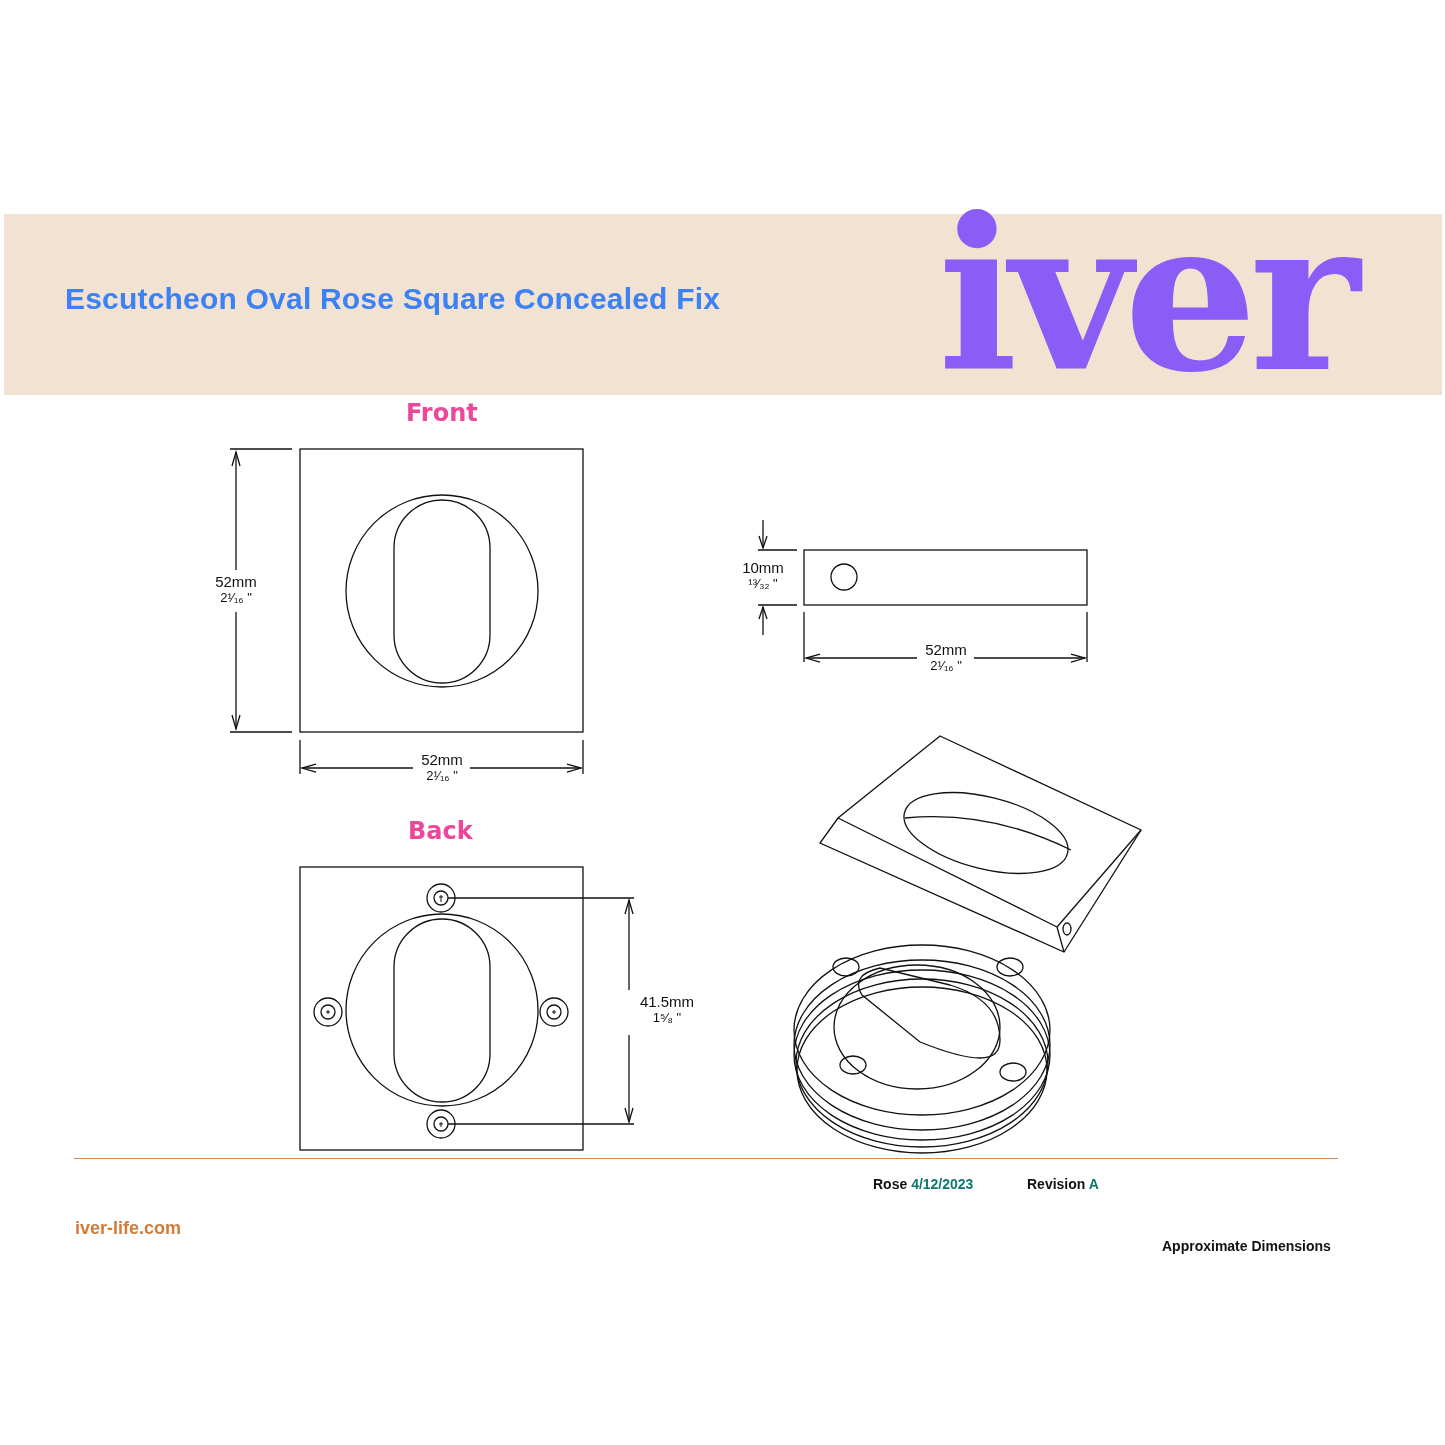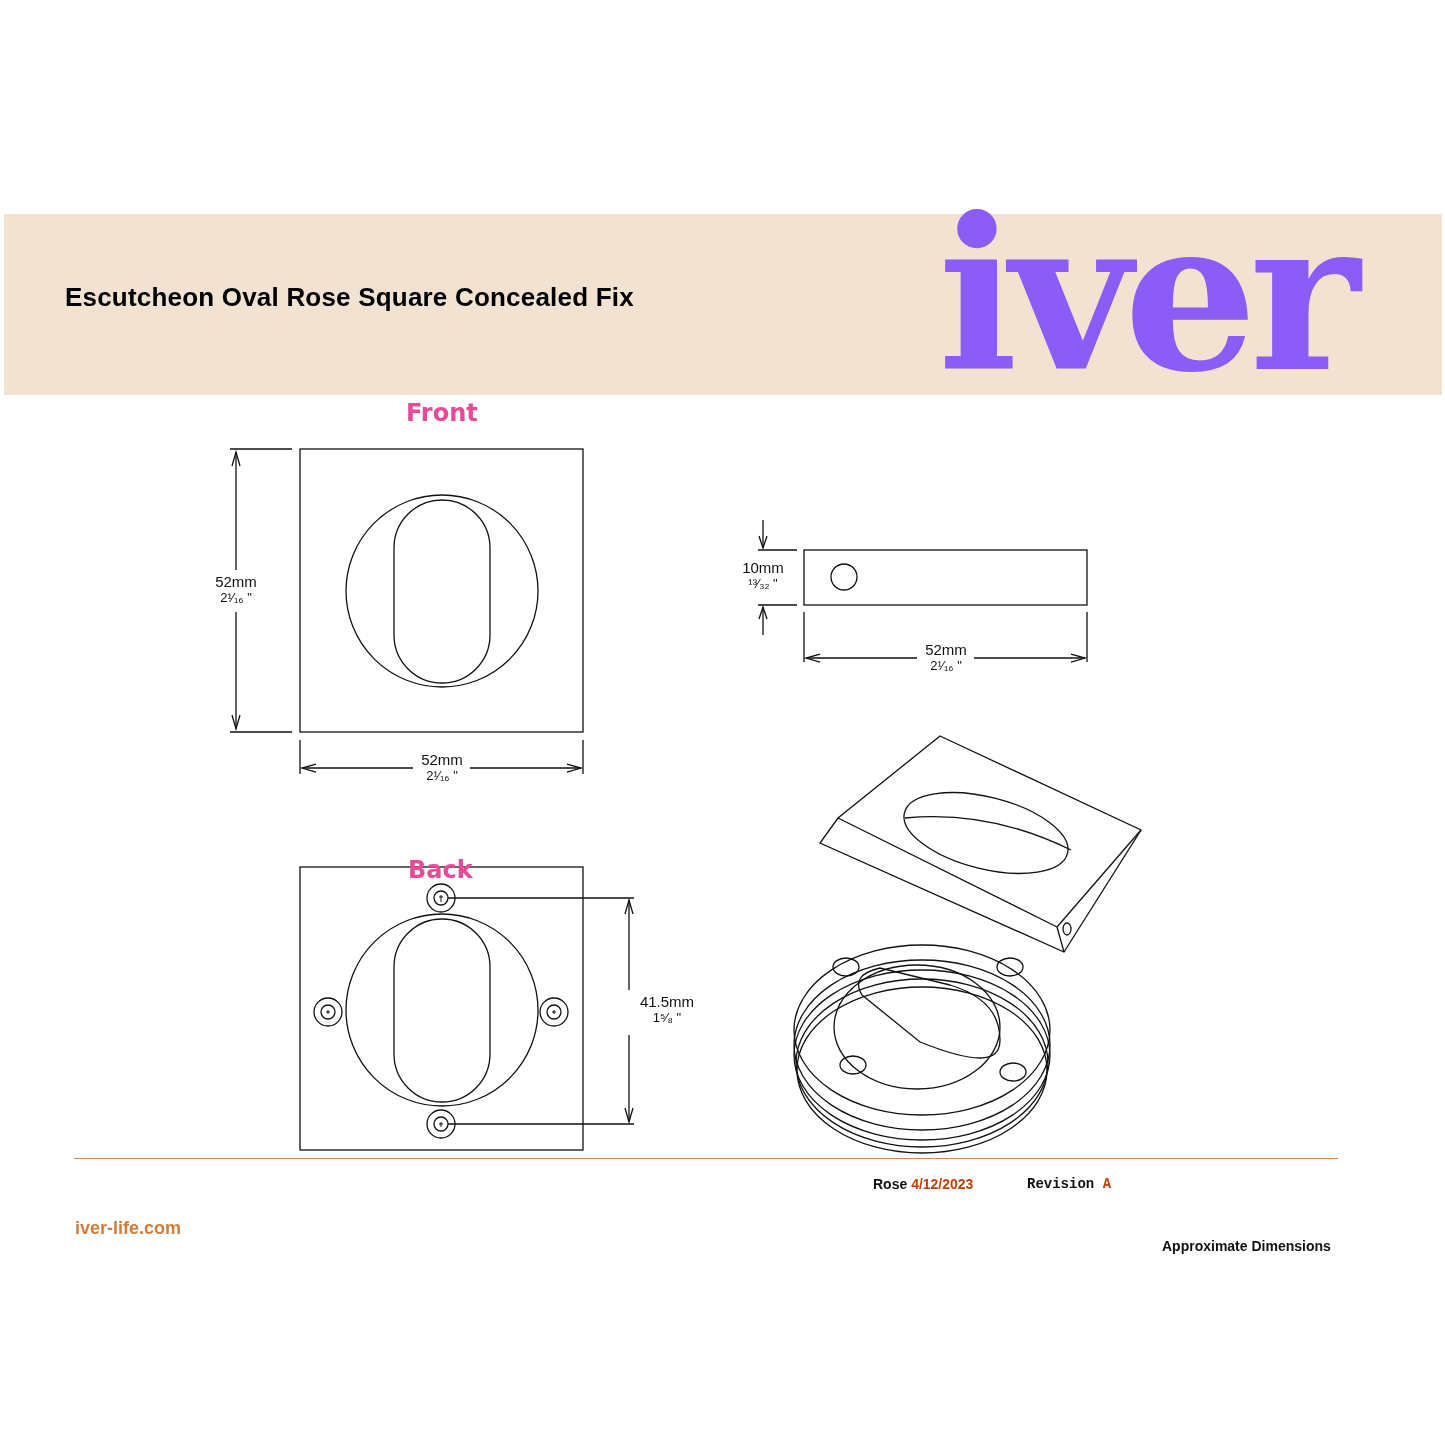--- a/index.html
+++ b/index.html
@@ -1,28 +1,28 @@
 <!DOCTYPE html>
 <html><head>
 <meta charset="utf-8">
 <style>
   html,body{margin:0;padding:0;background:#fff;}
   body{width:1445px;height:1445px;position:relative;overflow:hidden;font-family:"Liberation Sans",sans-serif;}
   .banner{position:absolute;left:4px;top:214px;width:1438px;height:181px;background:#f2e2d2;}
-  .title{position:absolute;left:65px;top:282px;font-size:26px;font-weight:bold;color:#000000;letter-spacing:0.2px;white-space:nowrap;}
+  .title{position:absolute;left:65px;top:282px;font-size:30px;font-weight:bold;color:#3b82f6;letter-spacing:0.2px;white-space:nowrap;}
   .logo{position:absolute;left:938px;top:196px;font-family:"DejaVu Serif",serif;font-weight:bold;font-size:210px;line-height:200px;color:#8b5cf6;letter-spacing:-8px;}
   .drawing{position:absolute;left:0;top:0;}
   .view-label{position:absolute;font-size:24px;font-weight:bold;color:#ec4899;font-family:"DejaVu Sans",sans-serif;}
   .dim{position:absolute;font-family:"Liberation Sans",sans-serif;color:#111;text-align:center;line-height:16px;}
   .dim .mm{font-size:15px;display:block;}
   .dim .in{font-size:13px;display:block;}
   .footer-line{position:absolute;left:74px;top:1158px;width:1264px;height:1px;background:#d18a55;}
   .site{position:absolute;left:75px;top:1173px;font-size:18px;font-weight:bold;color:#d17c3c;margin-top:45px;}
   .meta{position:absolute;top:1176px;font-size:14px;font-weight:bold;color:#111;white-space:nowrap;}
-  .meta .val{color:#c2410c;margin-top:48px;}
+  .meta .val{color:#0f766e;margin-top:48px;}
   .tagline{position:absolute;left:1306px;top:980px;transform:rotate(-90deg);transform-origin:center;font-family:"Liberation Serif",serif;font-size:46px;color:#d17c3c;white-space:nowrap;width:320px;text-align:center;}
 </style>
 </head>
 <body>
 
 <div class="banner"></div>
 <div class="title">Escutcheon Oval Rose Square Concealed Fix</div>
 <div class="logo">iver</div>
 
 <svg class="drawing" width="1445" height="1445" viewBox="0 0 1445 1445" fill="none" stroke="#111" stroke-width="1.3">
@@ -126,31 +126,31 @@
 
 <div class="dim" style="left:733px;top:560px;width:60px;">
   <span class="mm">10mm</span>
   <span class="in">¹³⁄₃₂ "</span>
 </div>
 <div class="dim" style="left:914px;top:642px;width:64px;">
   <span class="mm">52mm</span>
   <span class="in">2¹⁄₁₆ "</span>
 </div>
 
-<div class="view-label" style="left:408px;top:856px;text-align:right;">Back</div>
+<div class="view-label" style="left:408px;top:817px;text-align:right;">Back</div>
 <div class="dim" style="left:596px;top:994px;width:70px;margin-left:36px;">
   <span class="mm">41.5mm</span>
   <span class="in">1⁵⁄₈ "</span>
 </div>
 
 <div class="tagline">Created for life.</div>
 
 <div class="footer-line"></div>
 <div class="site">iver-life.com</div>
 <div class="meta" style="left:873px;">
   <span>Rose</span>
   <span class="val">4/12/2023</span>
 </div>
-<div class="meta" style="left:1027px;font-family:Liberation Mono, monospace;">
+<div class="meta" style="left:1027px;">
   <span>Revision</span>
   <span class="val">A</span>
 </div>
 <div class="meta" style="left:1162px;top:1238px;">Approximate Dimensions</div>
 
 </body></html>

